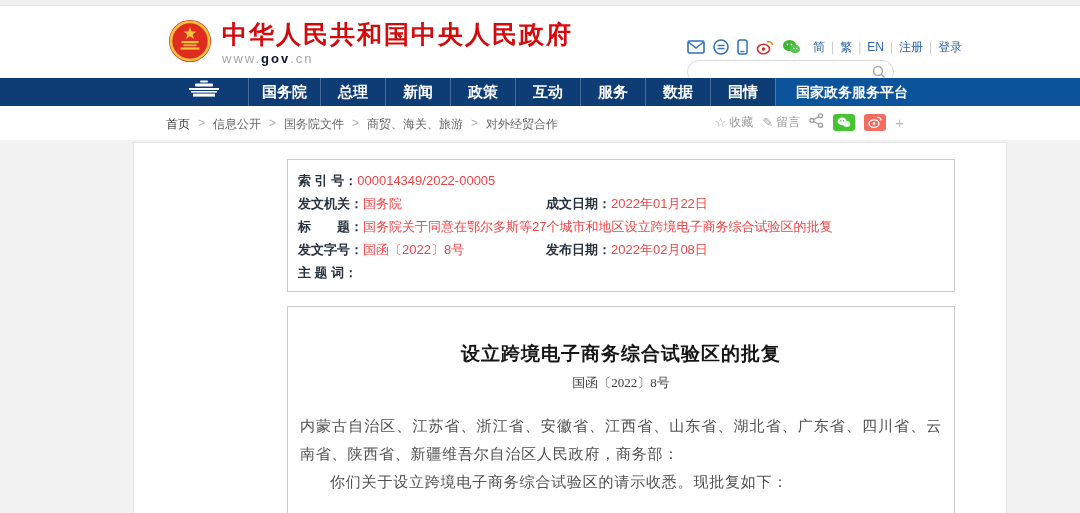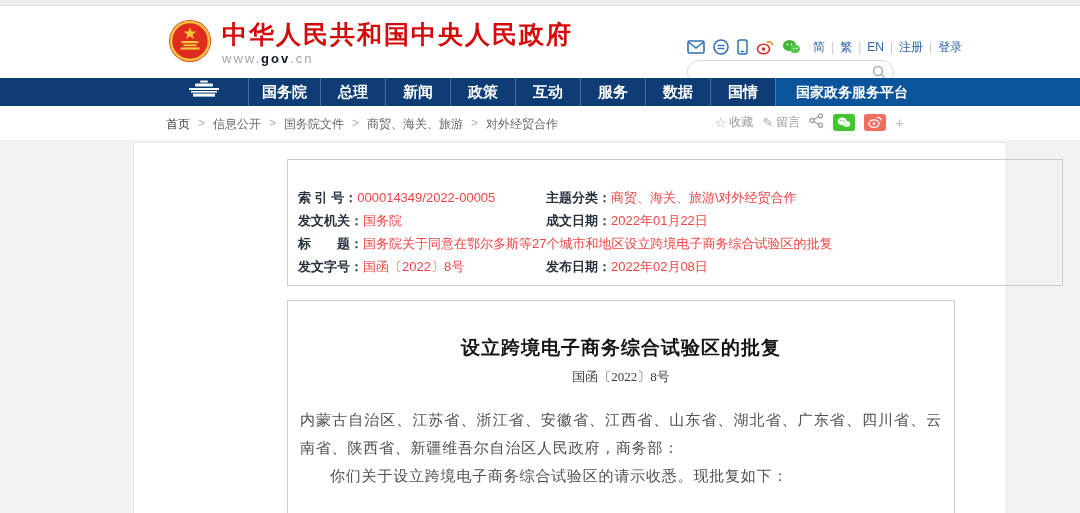--- a/index.html
+++ b/index.html
@@ -48,21 +48,21 @@
   .glyph { font-size:13px; color:#a8a8a8; }
   .share-badge { width:22px; height:17px; border-radius:3px; display:flex; align-items:center; justify-content:center; cursor:pointer; }
   .share-wechat { background:#43c52f; }
   .share-weibo { background:#f26d5f; }
   .plus { font-size:15px; color:#bbb; cursor:pointer; }
 
   
   .content-bg { position:absolute; top:140px; left:0; right:0; bottom:0; background:#f2f2f2; }
   .card { position:absolute; left:133px; top:2px; width:874px; height:600px; background:#fff; border:1px solid #e6e6e6; }
 
-  .meta-box { margin:16px 0 0 153px; width:776px; border:1px solid #ccc; padding:26px 0 7px; font-size:13px; }
+  .meta-box { margin:16px 0 0 153px; width:668px; border:1px solid #ccc; padding:9px 0 7px; font-size:13px; }
   .meta-row { display:flex; padding-left:10px; line-height:23px; }
   .meta-cell { display:flex; }
   .meta-left { width:248px; }
   .meta-right { flex:1; }
   .meta-label { font-weight:bold; color:#27323f; white-space:pre; }
   .meta-value { color:#ef4444; white-space:pre; }
 
   .doc-box { margin:14px 0 0 153px; width:668px; border:1px solid #ccc; border-bottom:none; padding:33px 12px 40px; height:420px; }
   .doc-title { text-align:center; font-family:"Liberation Serif", serif; font-weight:bold; font-size:19px; color:#151515; line-height:27px; letter-spacing:1px; }
   .doc-number { text-align:center; font-family:"Liberation Serif", serif; font-size:13px; color:#3c3c3c; margin-top:7px; }
@@ -231,24 +231,20 @@
 
   <div class="content-bg">
     <div class="card">
 
       <div class="meta-box">
         <div class="meta-row">
           <span class="meta-cell meta-left">
               <span class="meta-label">索 引 号：</span>
               <span class="meta-value">000014349/2022-00005</span>
             </span>
-          <span class="meta-cell meta-right">
-              <span class="meta-label">主题分类：</span>
-              <span class="meta-value">商贸、海关、旅游\对外经贸合作</span>
-            </span>
         </div>
         <div class="meta-row">
           <span class="meta-cell meta-left">
               <span class="meta-label">发文机关：</span>
               <span class="meta-value">国务院</span>
             </span>
           <span class="meta-cell meta-right">
               <span class="meta-label">成文日期：</span>
               <span class="meta-value">2022年01月22日</span>
             </span>
@@ -260,20 +256,26 @@
             </span>
         </div>
         <div class="meta-row">
           <span class="meta-cell meta-left">
               <span class="meta-label">发文字号：</span>
               <span class="meta-value">国函〔2022〕8号</span>
             </span>
           <span class="meta-cell meta-right">
               <span class="meta-label">发布日期：</span>
               <span class="meta-value">2022年02月08日</span>
+            </span>
+        </div>
+        <div class="meta-row">
+          <span class="meta-cell">
+              <span class="meta-label">主 题 词：</span>
+              <span class="meta-value"></span>
             </span>
         </div>
       </div>
 
       <div class="doc-box">
         <div class="doc-title">设立跨境电子商务综合试验区的批复</div>
         <div class="doc-number">国函〔2022〕8号</div>
         <div class="doc-body">
           <p>内蒙古自治区、江苏省、浙江省、安徽省、江西省、山东省、湖北省、广东省、四川省、云南省、陕西省、新疆维吾尔自治区人民政府，商务部：</p>
           <p class="indent">你们关于设立跨境电子商务综合试验区的请示收悉。现批复如下：</p>

